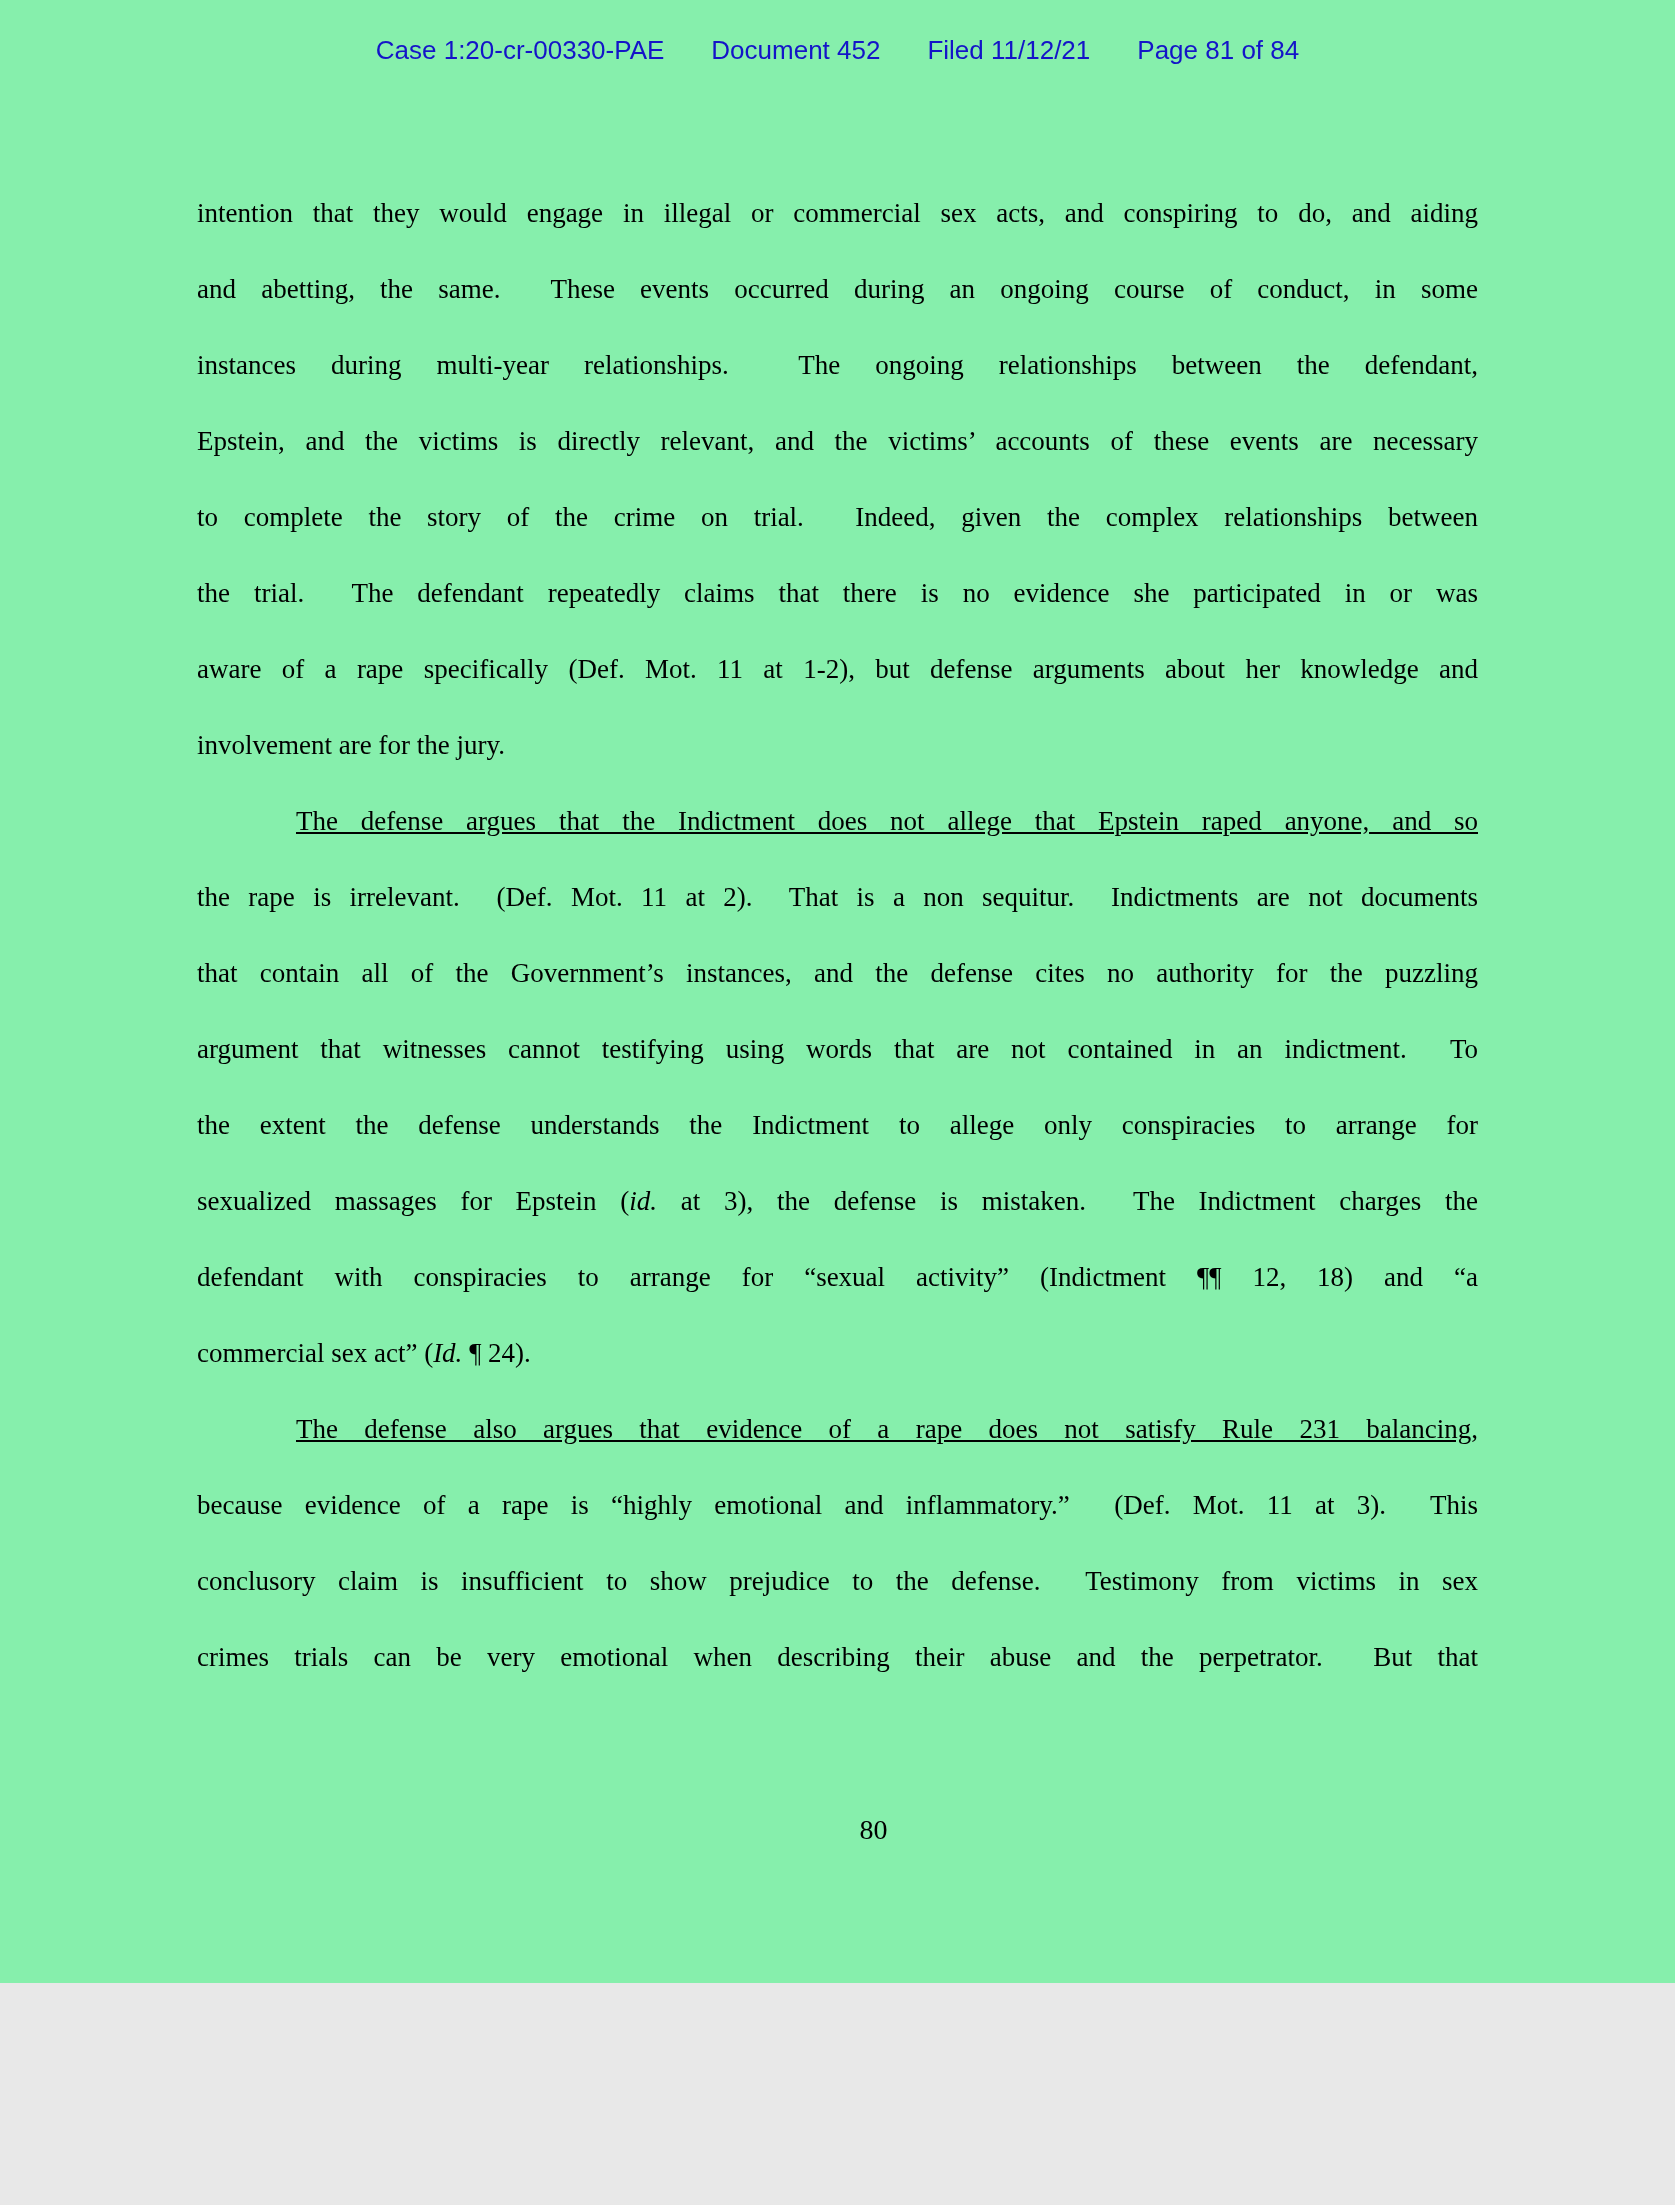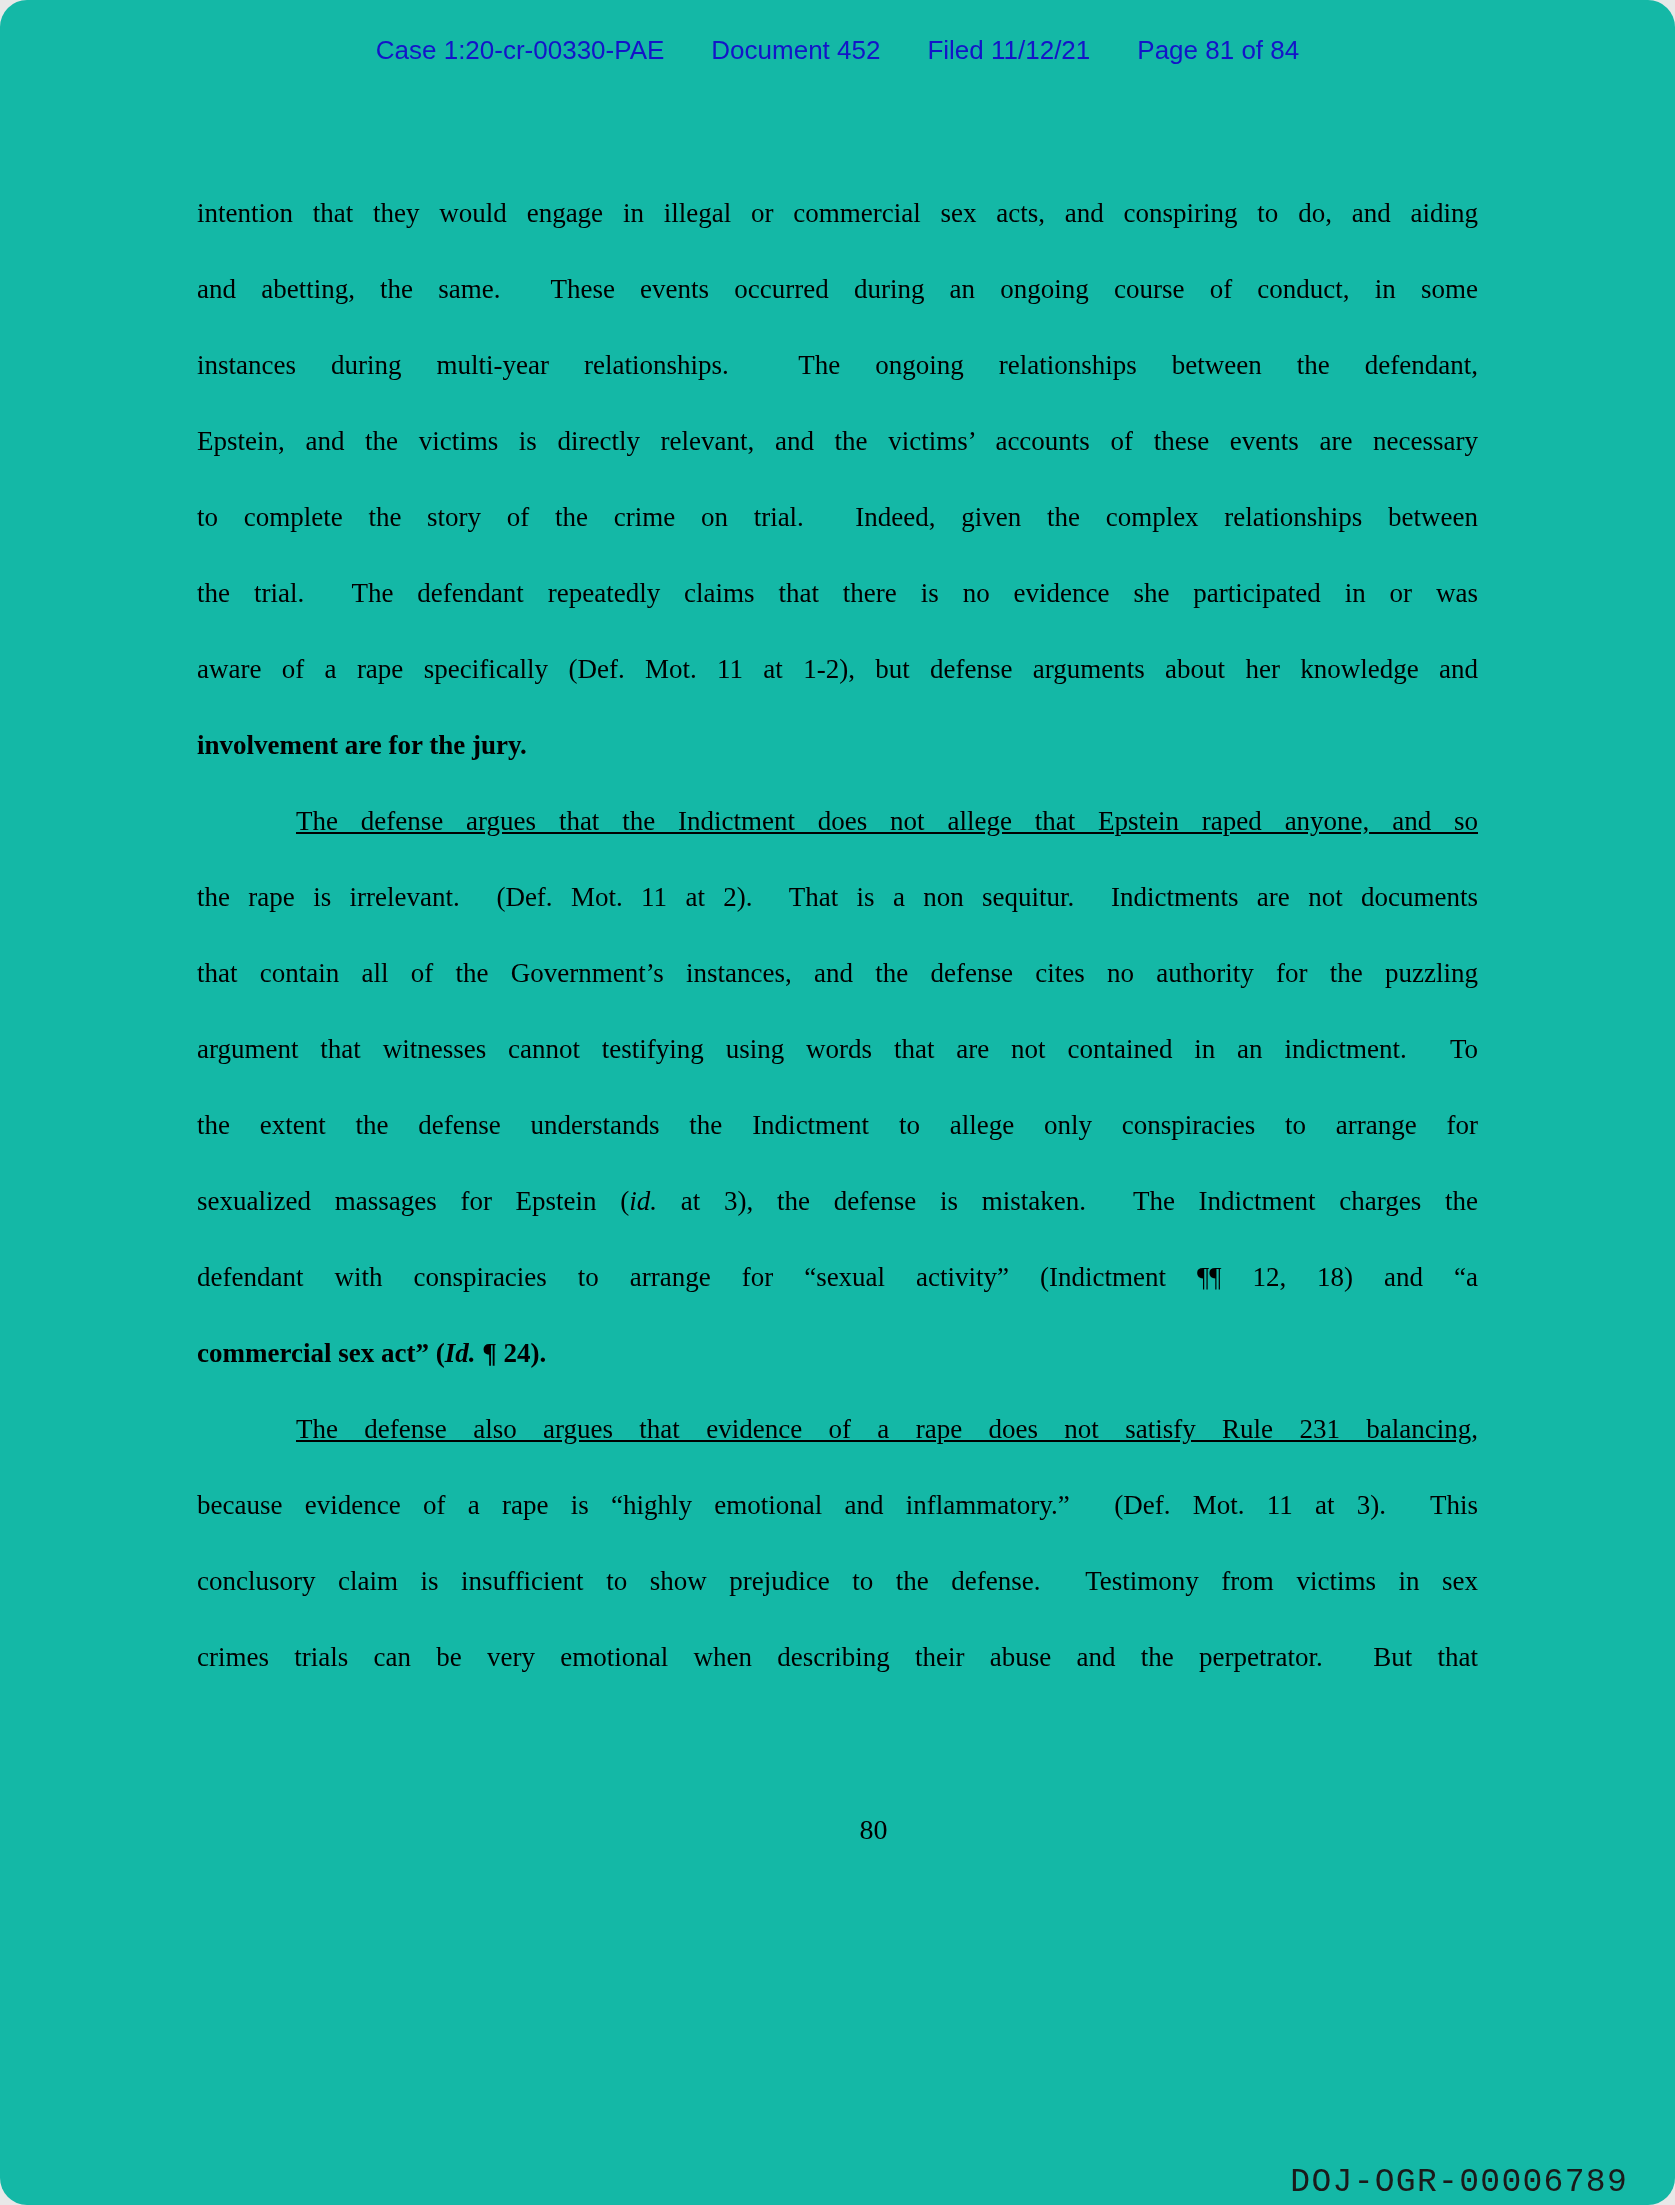--- a/index.html
+++ b/index.html
@@ -3,26 +3,25 @@
 <meta charset="utf-8">
 <style>
   html, body {
     margin: 0;
     padding: 0;
     background: #e8e8e8;
   }
   .page {
     position: relative;
     width: 1675px;
-    height: 2205px;
-    background: #14b8a6;
+    height: 1983px;
+    background: #86efac;
     font-family: "Liberation Serif", serif;
     color: #000000;
     overflow: hidden;
-    border-radius: 27px;
   }
   .case-header {
     position: absolute;
     top: 34px;
     left: 0;
     width: 100%;
     display: flex;
     justify-content: center;
     gap: 47px;
     font-family: "Liberation Sans", sans-serif;
@@ -44,21 +43,20 @@
     text-align: justify;
     text-align-last: justify;
     overflow: visible;
   }
   .doc-line.indent {
     padding-left: 99px;
     text-decoration: underline;
   }
   .doc-line.para-end {
     text-align-last: left;
-    font-weight: bold;
   }
   .doc-line i {
     font-style: italic;
     margin-top: 8px;
   }
   .page-number {
     position: absolute;
     top: 1814px;
     left: 0;
     width: 100%;

